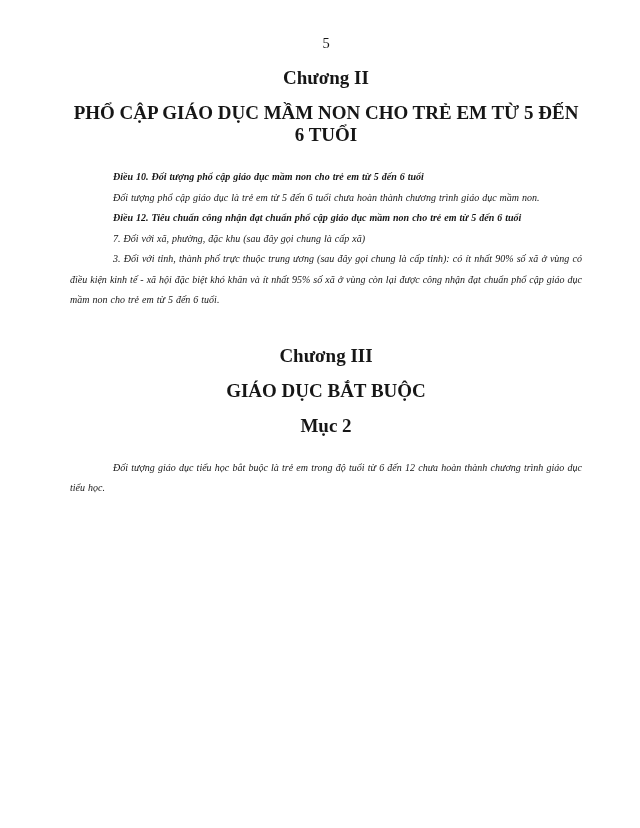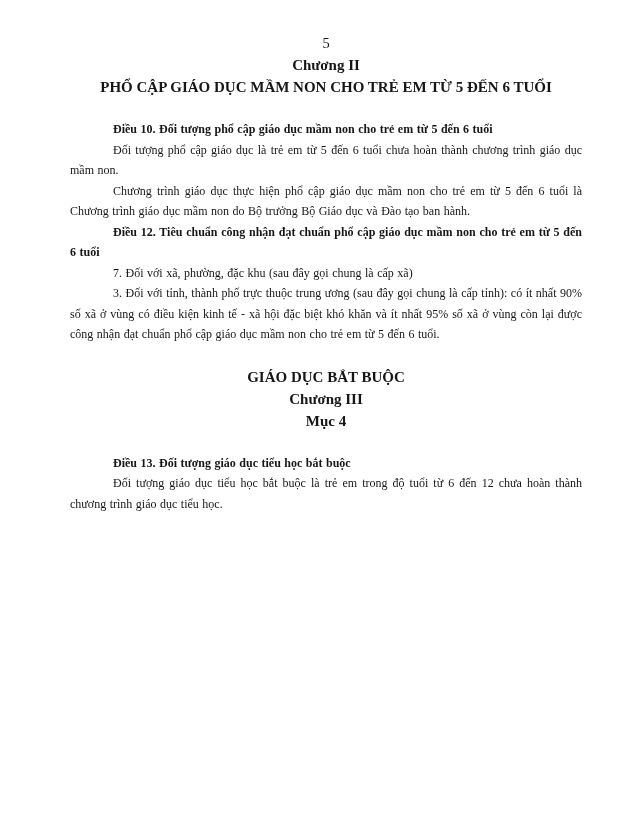--- a/index.html
+++ b/index.html
@@ -24,29 +24,31 @@
   .center-line {
     text-align: center;
     font-size: 14.5px;
     line-height: 22px;
   }
   .page-num {
     font-weight: normal;
   }
   .chapter-head {
     font-weight: bold;
-    font-size: 15px;
+    font-size: 19px;
+    margin-top: 13px;
   }
   .para {
     margin: 0;
-    font-size: 12px;
+    font-size: 10px;
     line-height: 20.5px;
     text-align: justify;
     text-indent: 43px;
     word-spacing: 0.5px;
+    font-style: italic;
   }
   .para.bold {
     font-weight: bold;
   }
   .gap {
     height: 21px;
   }
 </style>
 </head>
 <body>
@@ -59,39 +61,37 @@
 
   <div class="center-line chapter-head">PHỔ CẬP GIÁO DỤC MẦM NON CHO TRẺ EM TỪ 5 ĐẾN 6 TUỔI</div>
 
   <div class="gap"></div>
 
   <p class="para bold">Điều 10. Đối tượng phổ cập giáo dục mầm non cho trẻ em từ 5 đến 6 tuổi</p>
 
   <p class="para">Đối tượng phổ cập giáo dục là trẻ em từ 5 đến 6 tuổi chưa hoàn thành chương trình giáo dục mầm non.</p>
 
 
-  <p class="para">Chương trình giáo dục thực hiện phổ cập giáo dục mầm non cho trẻ em từ 5 đến 6 tuổi là Chương trình giáo dục mầm non do Bộ trưởng Bộ Giáo dục và Đào tạo ban hành.</p>
 
   <p class="para bold">Điều 12. Tiêu chuẩn công nhận đạt chuẩn phổ cập giáo dục mầm non cho trẻ em từ 5 đến 6 tuổi</p>
 
 
   <p class="para">7. Đối với xã, phường, đặc khu (sau đây gọi chung là cấp xã)</p>
 
 
 
   <p class="para">3. Đối với tỉnh, thành phố trực thuộc trung ương (sau đây gọi chung là cấp tỉnh): có ít nhất 90% số xã ở vùng có điều kiện kinh tế - xã hội đặc biệt khó khăn và ít nhất 95% số xã ở vùng còn lại được công nhận đạt chuẩn phổ cập giáo dục mầm non cho trẻ em từ 5 đến 6 tuổi.</p>
 
   <div class="gap"></div>
 
+  <div class="center-line chapter-head">Chương III</div>
+
   <div class="center-line chapter-head">GIÁO DỤC BẮT BUỘC</div>
 
-  <div class="center-line chapter-head">Chương III</div>
-
-  <div class="center-line chapter-head">Mục 4</div>
+  <div class="center-line chapter-head">Mục 2</div>
 
 
   <div class="gap"></div>
 
-  <p class="para bold">Điều 13. Đối tượng giáo dục tiểu học bắt buộc</p>
 
   <p class="para">Đối tượng giáo dục tiểu học bắt buộc là trẻ em trong độ tuổi từ 6 đến 12 chưa hoàn thành chương trình giáo dục tiểu học.</p>
 
 </div>
 
 </body></html>

